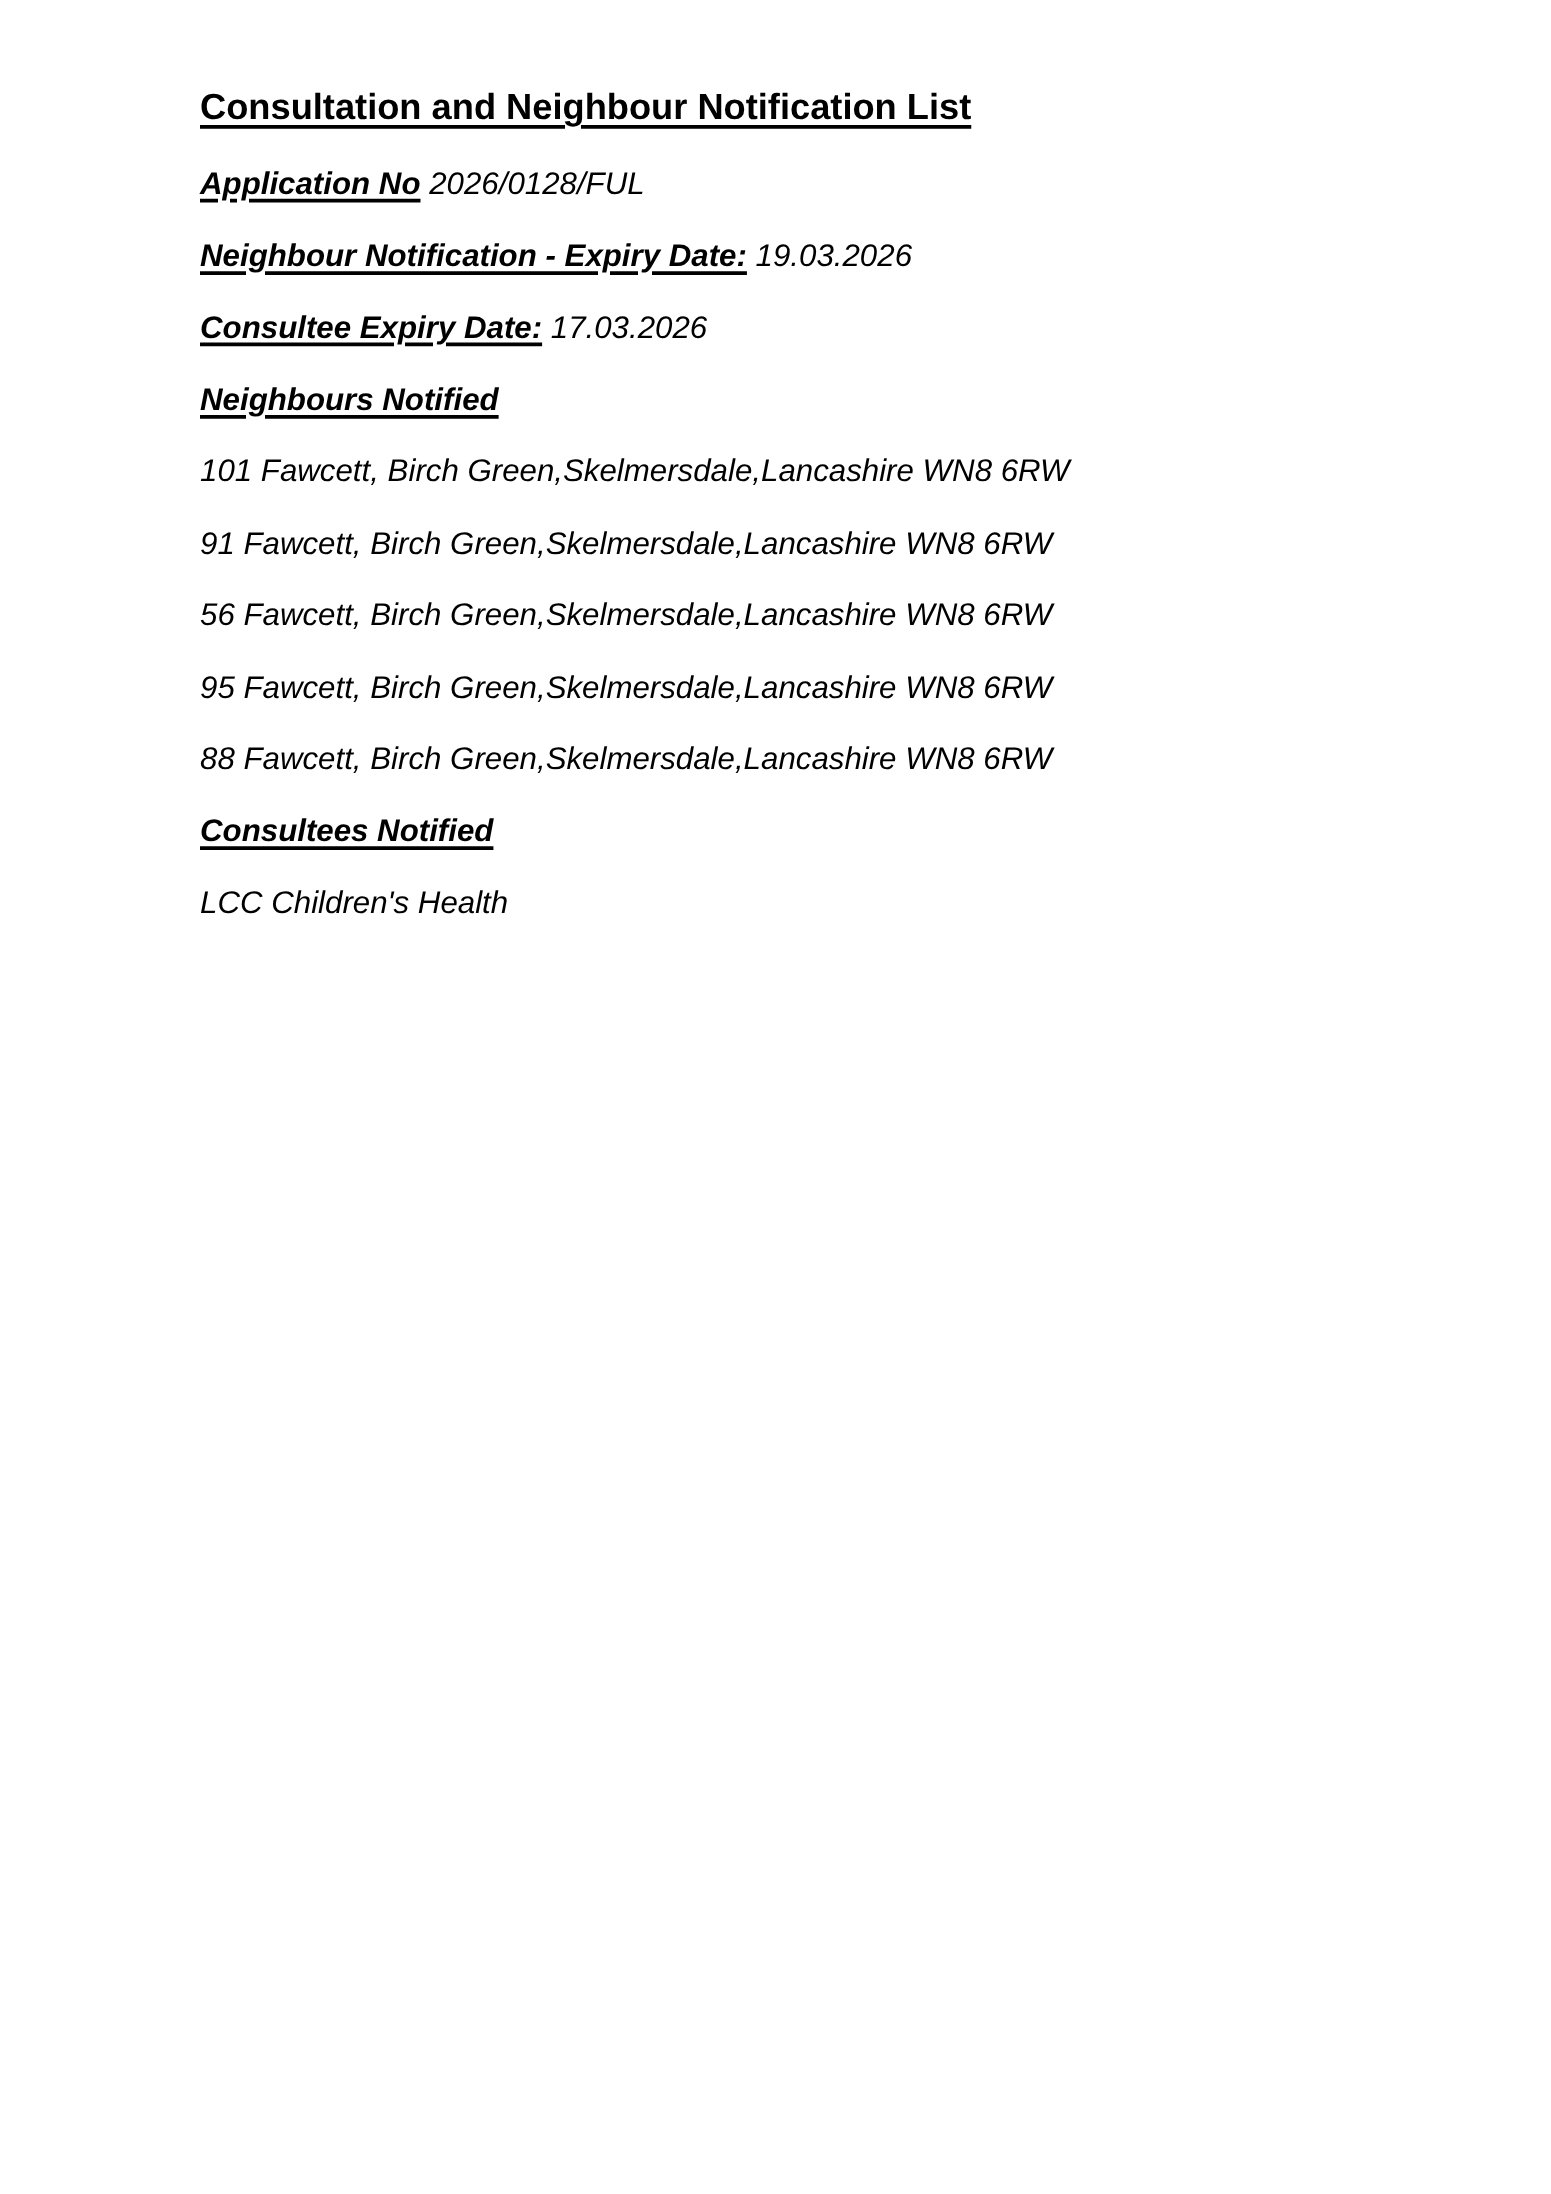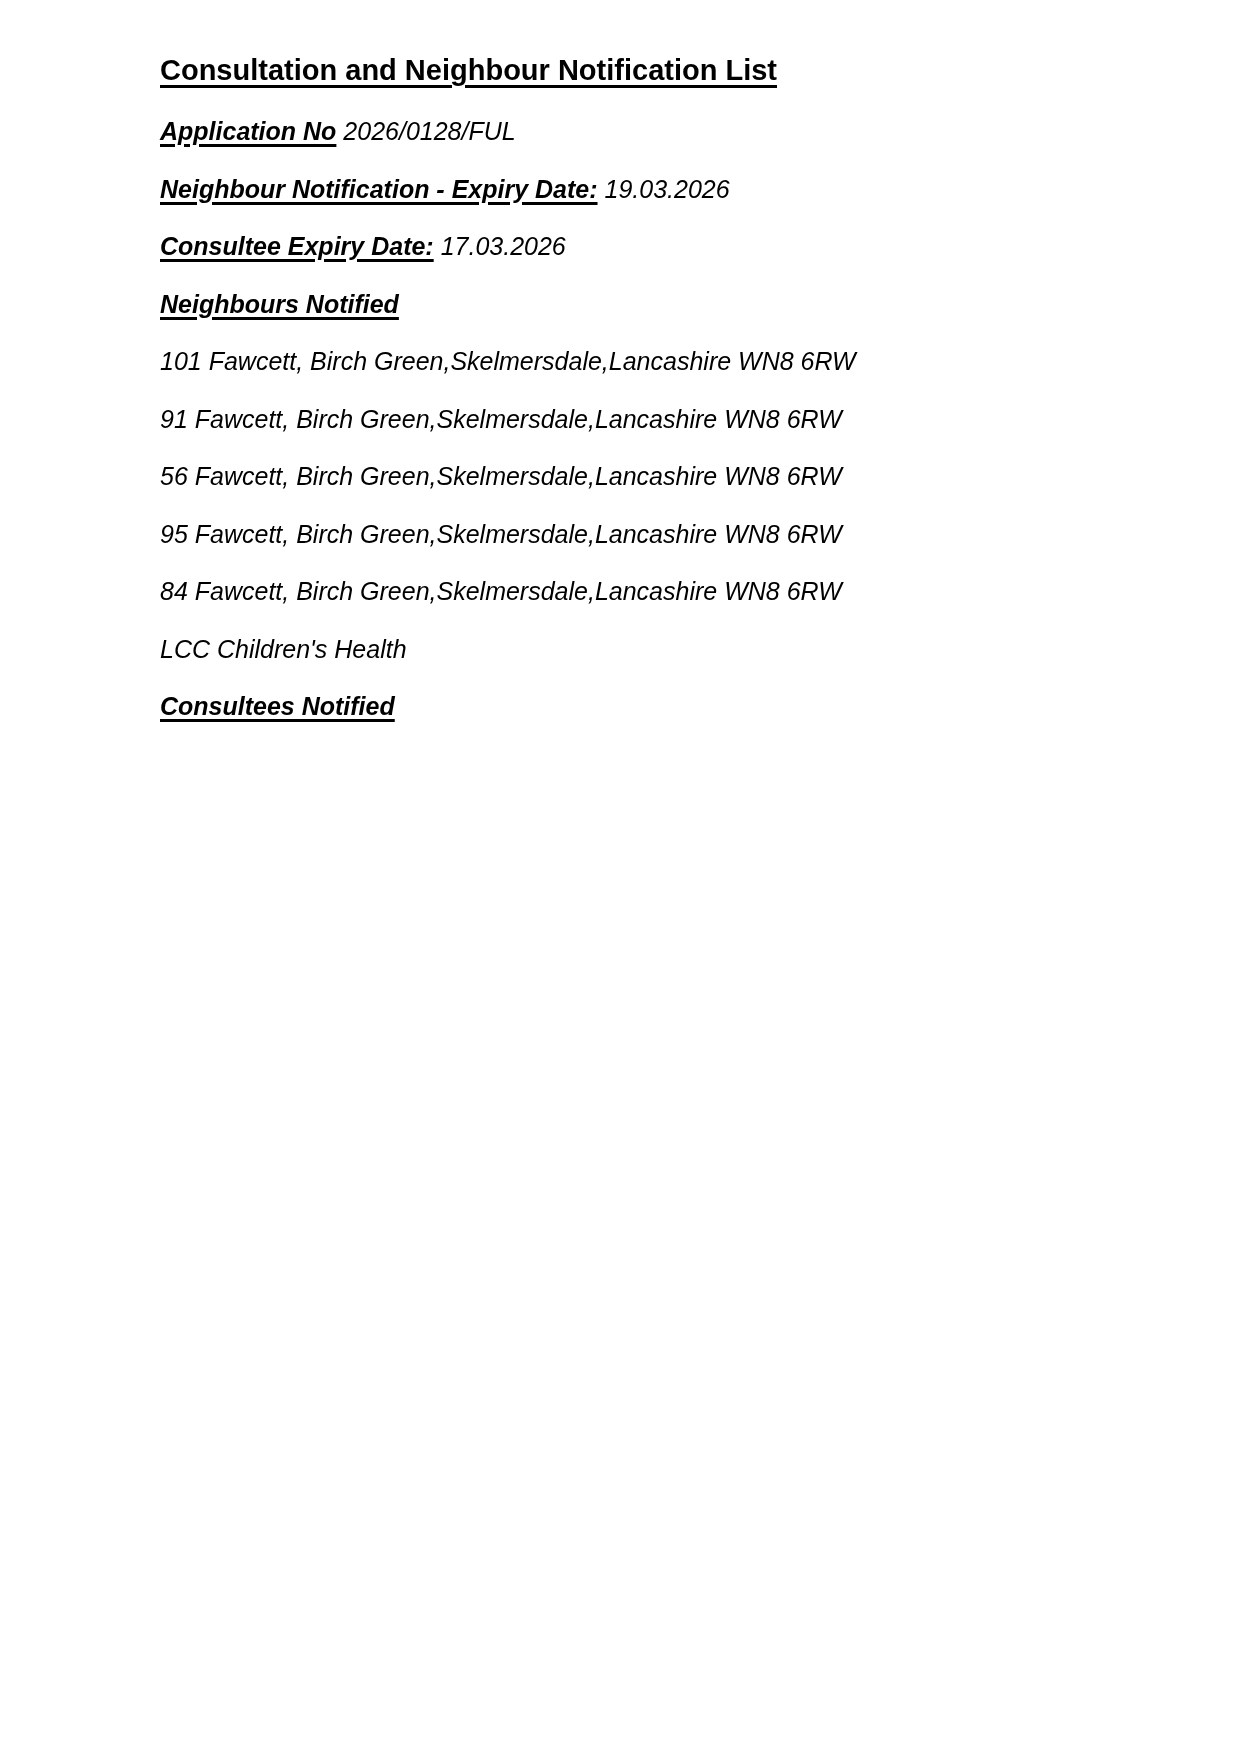--- a/index.html
+++ b/index.html
@@ -4,21 +4,21 @@
 <style>
   html, body { margin: 0; padding: 0; background: #ffffff; }
   .page {
     position: relative;
     width: 1241px;
     height: 1755px;
     background: #ffffff;
     color: #000000;
     font-family: "Liberation Sans", sans-serif;
     box-sizing: border-box;
-    padding: 53px 60px 0 160px;
+    padding: 69px 60px 0 160px;
     overflow: hidden;
   }
   .title {
     font-size: 29px;
     line-height: 34px;
     font-weight: bold;
     margin: 0 0 30px 0;
   }
   .title .u {
     text-decoration: underline;
@@ -64,21 +64,21 @@
   </p>
 
   <p class="line">
     <span class="label">Neighbours Notified</span>
   </p>
 
   <p class="line">101 Fawcett, Birch Green,Skelmersdale,Lancashire WN8 6RW</p>
   <p class="line">91 Fawcett, Birch Green,Skelmersdale,Lancashire WN8 6RW</p>
   <p class="line">56 Fawcett, Birch Green,Skelmersdale,Lancashire WN8 6RW</p>
   <p class="line">95 Fawcett, Birch Green,Skelmersdale,Lancashire WN8 6RW</p>
-  <p class="line">84 Fawcett, Birch Green,Skelmersdale,Lancashire WN8 6RW</p>
-
-  <p class="line">LCC Children's Health</p>
+  <p class="line">88 Fawcett, Birch Green,Skelmersdale,Lancashire WN8 6RW</p>
 
   <p class="line">
     <span class="label">Consultees Notified</span>
   </p>
 
+  <p class="line">LCC Children's Health</p>
+
 </div>
 
 </body></html>

